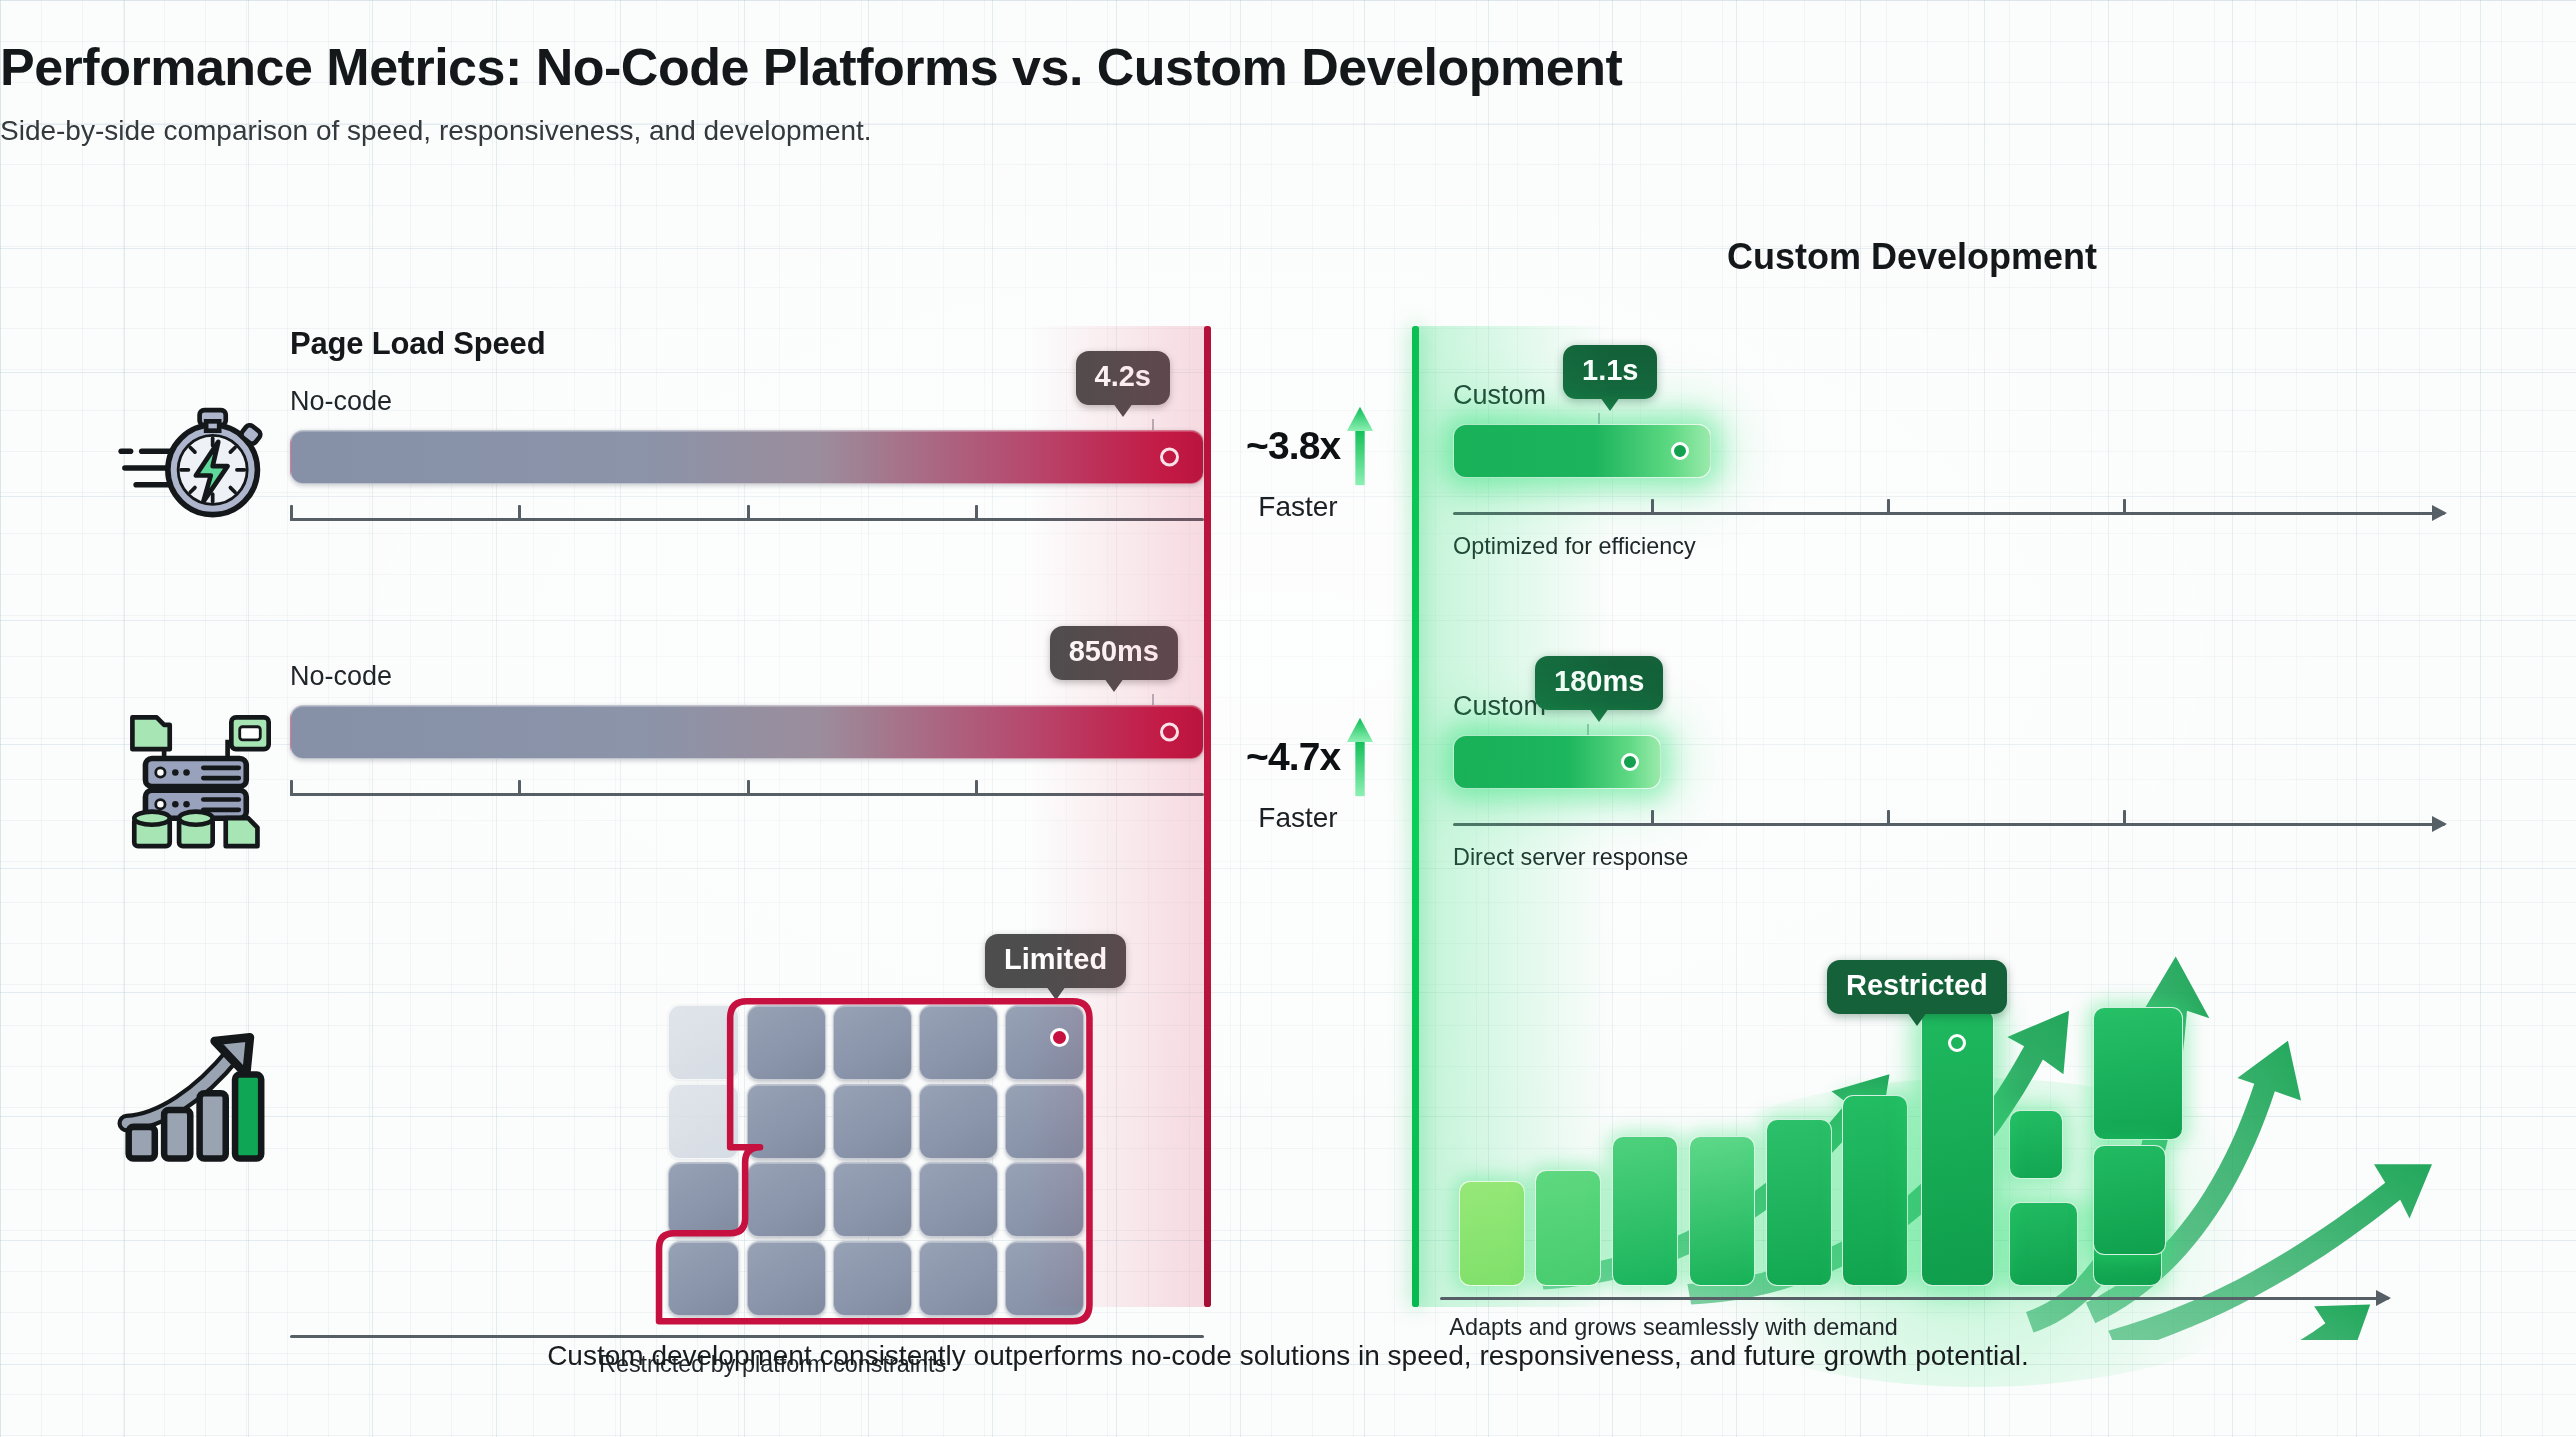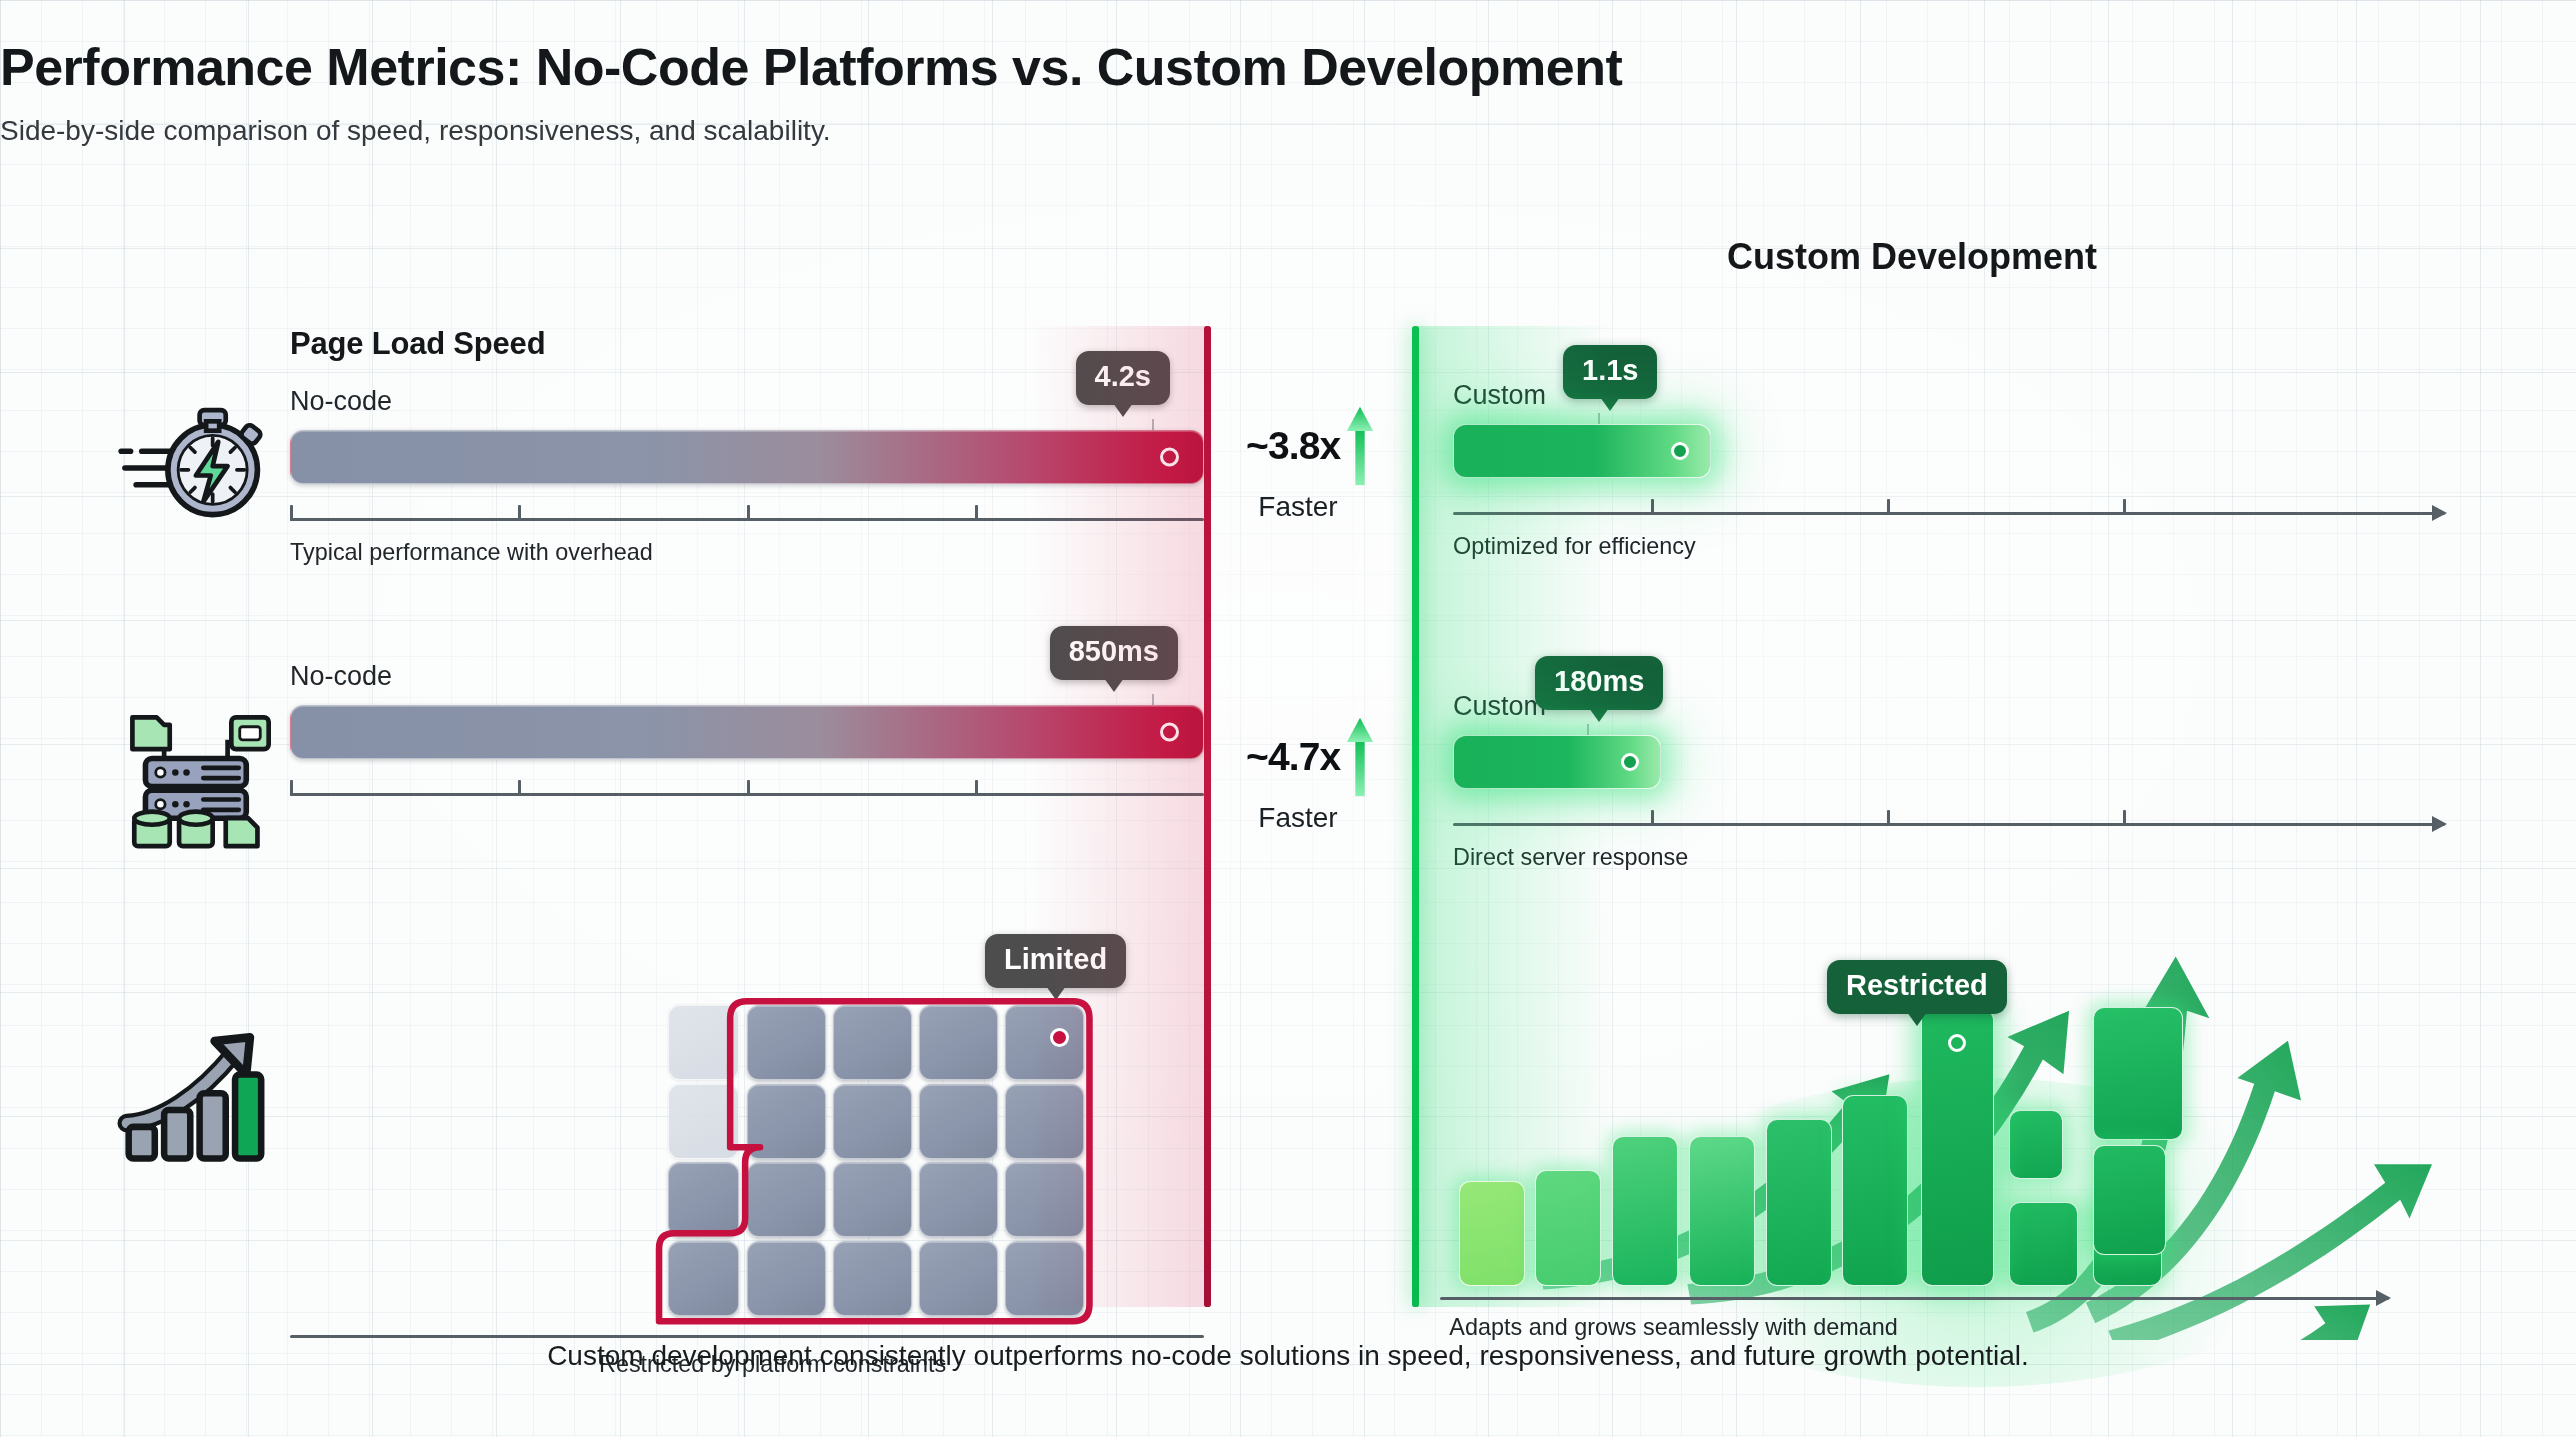--- a/index.html
+++ b/index.html
@@ -226,21 +226,21 @@
 </head>
 <body>
 
 <div id="grid-bg"></div>
 <div id="vignette"></div>
 
 <div id="page">
 
   <div id="header">
     <div id="main-title">Performance Metrics: No-Code Platforms vs. Custom Development</div>
-    <div id="subtitle">Side-by-side comparison of speed, responsiveness, and scalability.</div>
+    <div id="subtitle">Side-by-side comparison of speed, responsiveness, and development.</div>
   </div>
 
   <div class="col-heading" id="heading-custom">Custom Development</div>
 
   <div id="divider-red-glow"></div>
   <div id="divider-red"></div>
   <div id="divider-green"></div>
   <div id="divider-green-glow"></div>
 
   <div class="metric-row" id="row-speed">
@@ -285,21 +285,20 @@
       </div>
 
       <div class="axis" style="margin-top:19px;">
         <div class="axis-line"></div>
         <div class="axis-tick" style="left:0px;"></div>
         <div class="axis-tick" style="left:228px;"></div>
         <div class="axis-tick" style="left:457px;"></div>
         <div class="axis-tick" style="left:685px;"></div>
       </div>
 
-      <div class="caption" style="margin-top:13px;">Typical performance with overhead</div>
     </div>
 
     <div class="multiplier" style="top:77px;">
       <div class="mult-row">
         <div class="mult-value">~3.8x</div>
         <div class="mult-arrow">
           <svg viewBox="0 0 30 92" width="28" height="86">
             <defs>
               <linearGradient id="ag1" x1="0" y1="1" x2="0" y2="0">
                 <stop offset="0%" stop-color="#8ef0b4"></stop>

